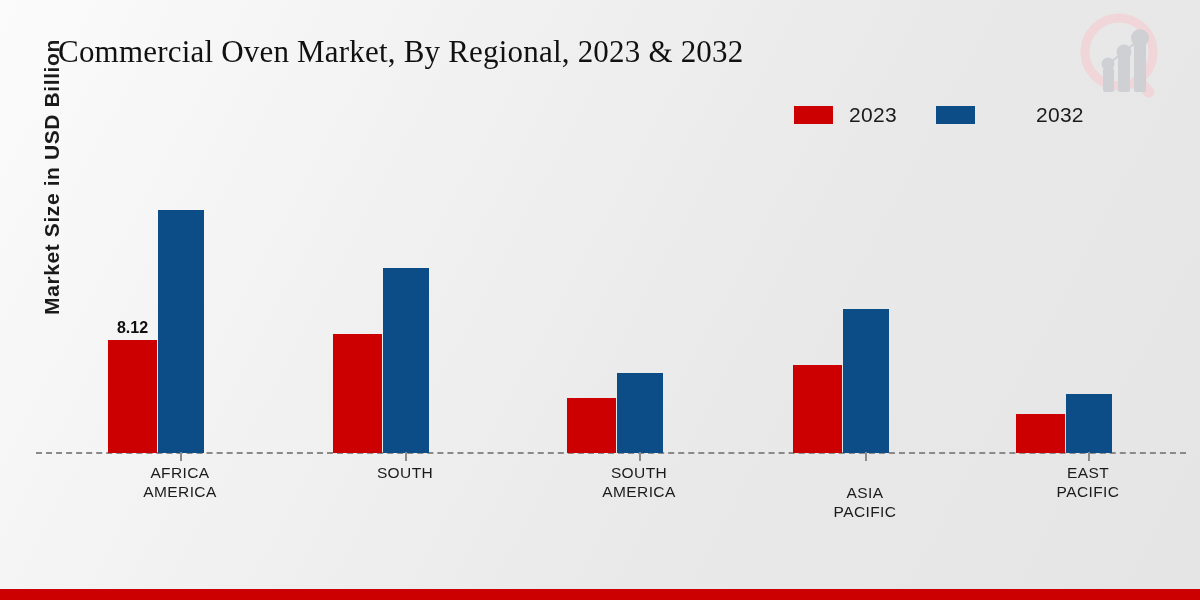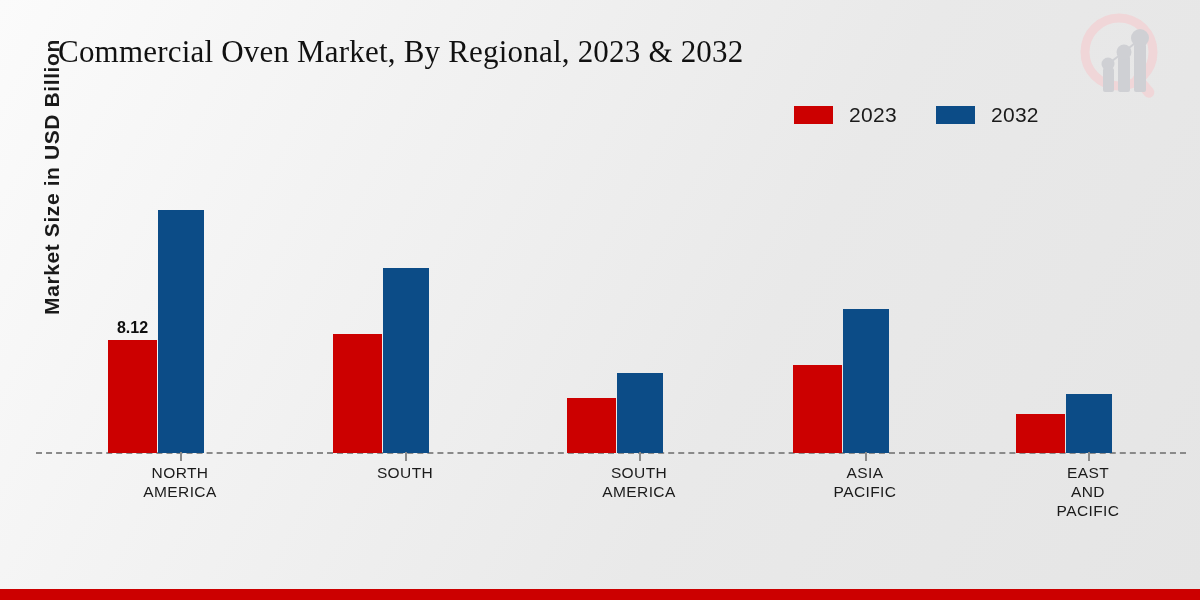--- a/index.html
+++ b/index.html
@@ -51,21 +51,21 @@
     left: 794px;
     top: 103px;
     display: flex;
     align-items: center;
     gap: 0px;
   }
   .legend-item {
     display: flex;
     align-items: center;
   }
-  .legend-item + .legend-item { margin-left: 39px; }
+  .legend-item + .legend-item { margin-left: 39px; gap: 45px; }
   .legend-swatch {
     width: 39px;
     height: 18px;
     display: inline-block;
   }
   .legend-label {
     margin-left: 16px;
     font-size: 21px;
     color: #1a1a1a;
     letter-spacing: 0.3px;
@@ -224,37 +224,36 @@
       </div>
     <div id="ticks-layer">
         <div class="tick-mark" style="left: 144px;"></div>
         <div class="tick-mark" style="left: 369px;"></div>
         <div class="tick-mark" style="left: 603px;"></div>
         <div class="tick-mark" style="left: 829px;"></div>
         <div class="tick-mark" style="left: 1052px;"></div>
       </div>
     <div id="category-labels-layer">
         <div class="category-label" style="left: 54px;">
-          <div>NORTH</div>
+          <div>AFRICA</div>
           <div>AMERICA</div>
         </div>
         <div class="category-label" style="left: 279px;">
           <div>SOUTH</div>
         </div>
         <div class="category-label" style="left: 513px;">
           <div>SOUTH</div>
           <div>AMERICA</div>
         </div>
-        <div class="category-label" style="left: 739px;">
+        <div class="category-label" style="left: 739px; margin-top: 20px;">
           <div>ASIA</div>
           <div>PACIFIC</div>
         </div>
         <div class="category-label" style="left: 962px;">
           <div>EAST</div>
-          <div>AND</div>
           <div>PACIFIC</div>
         </div>
       </div>
   </div>
 
   <div id="footer-band" style="background:#CC0000"></div>
 
 </div>
 
 </body></html>

